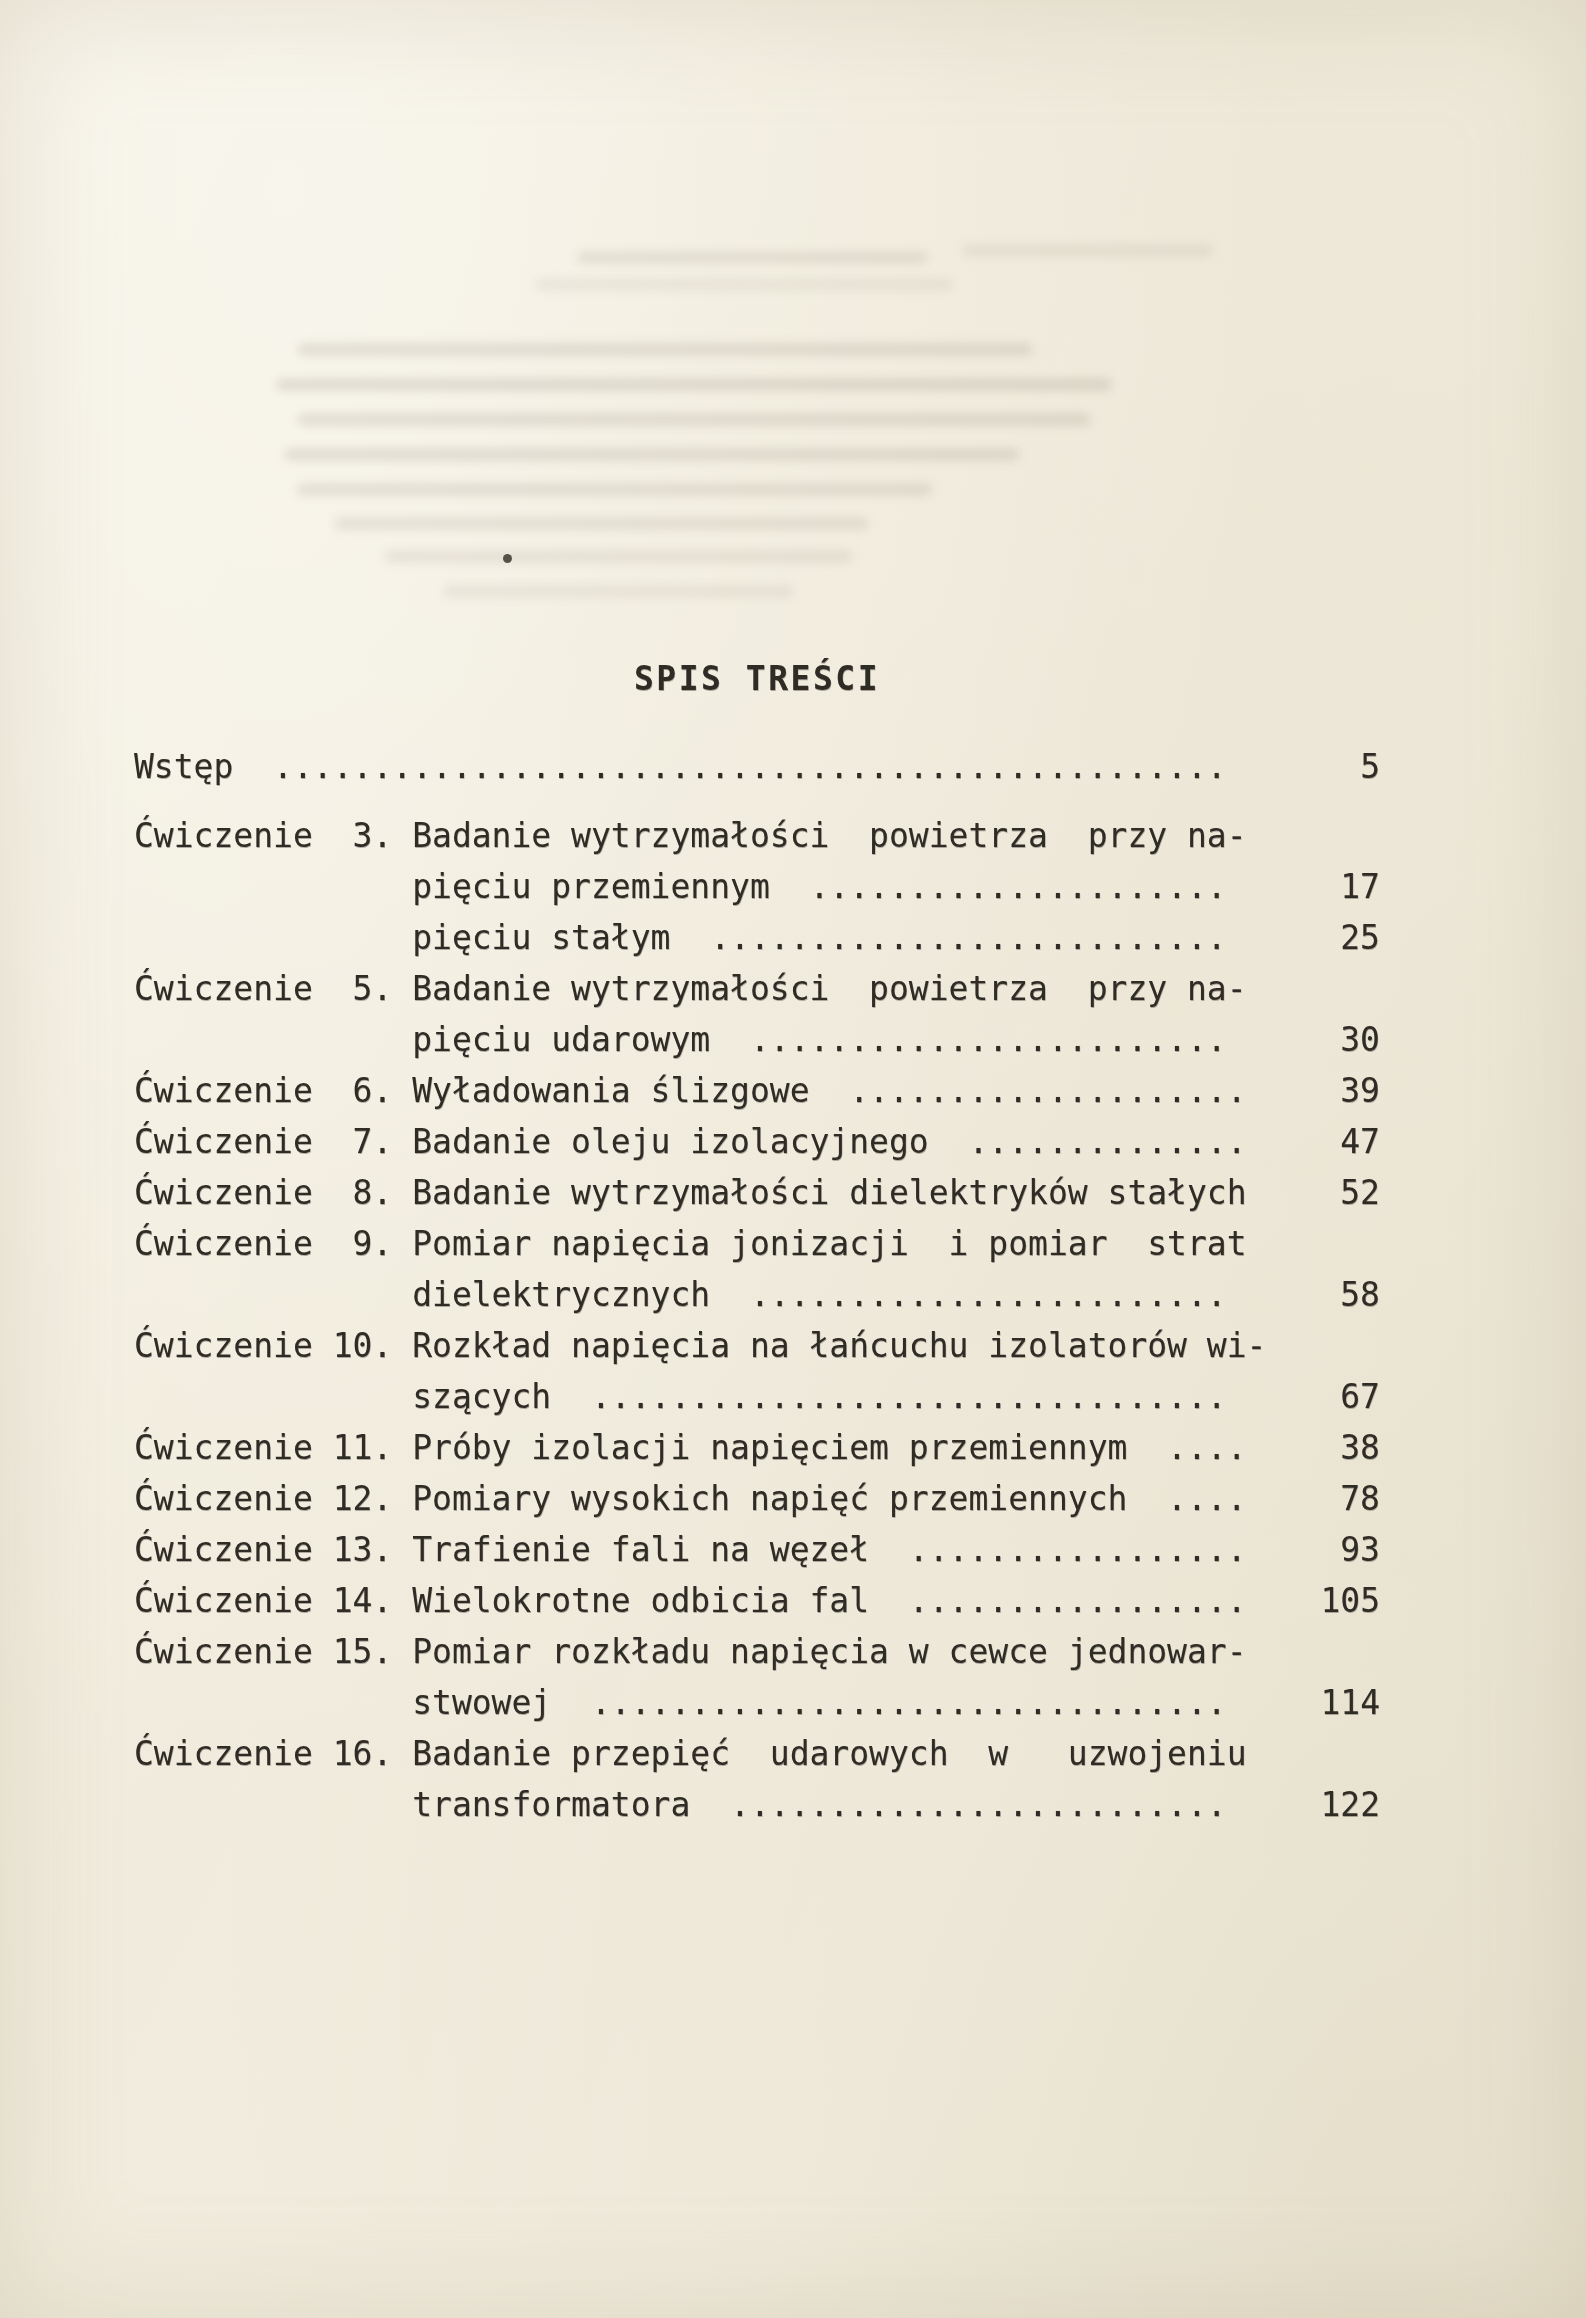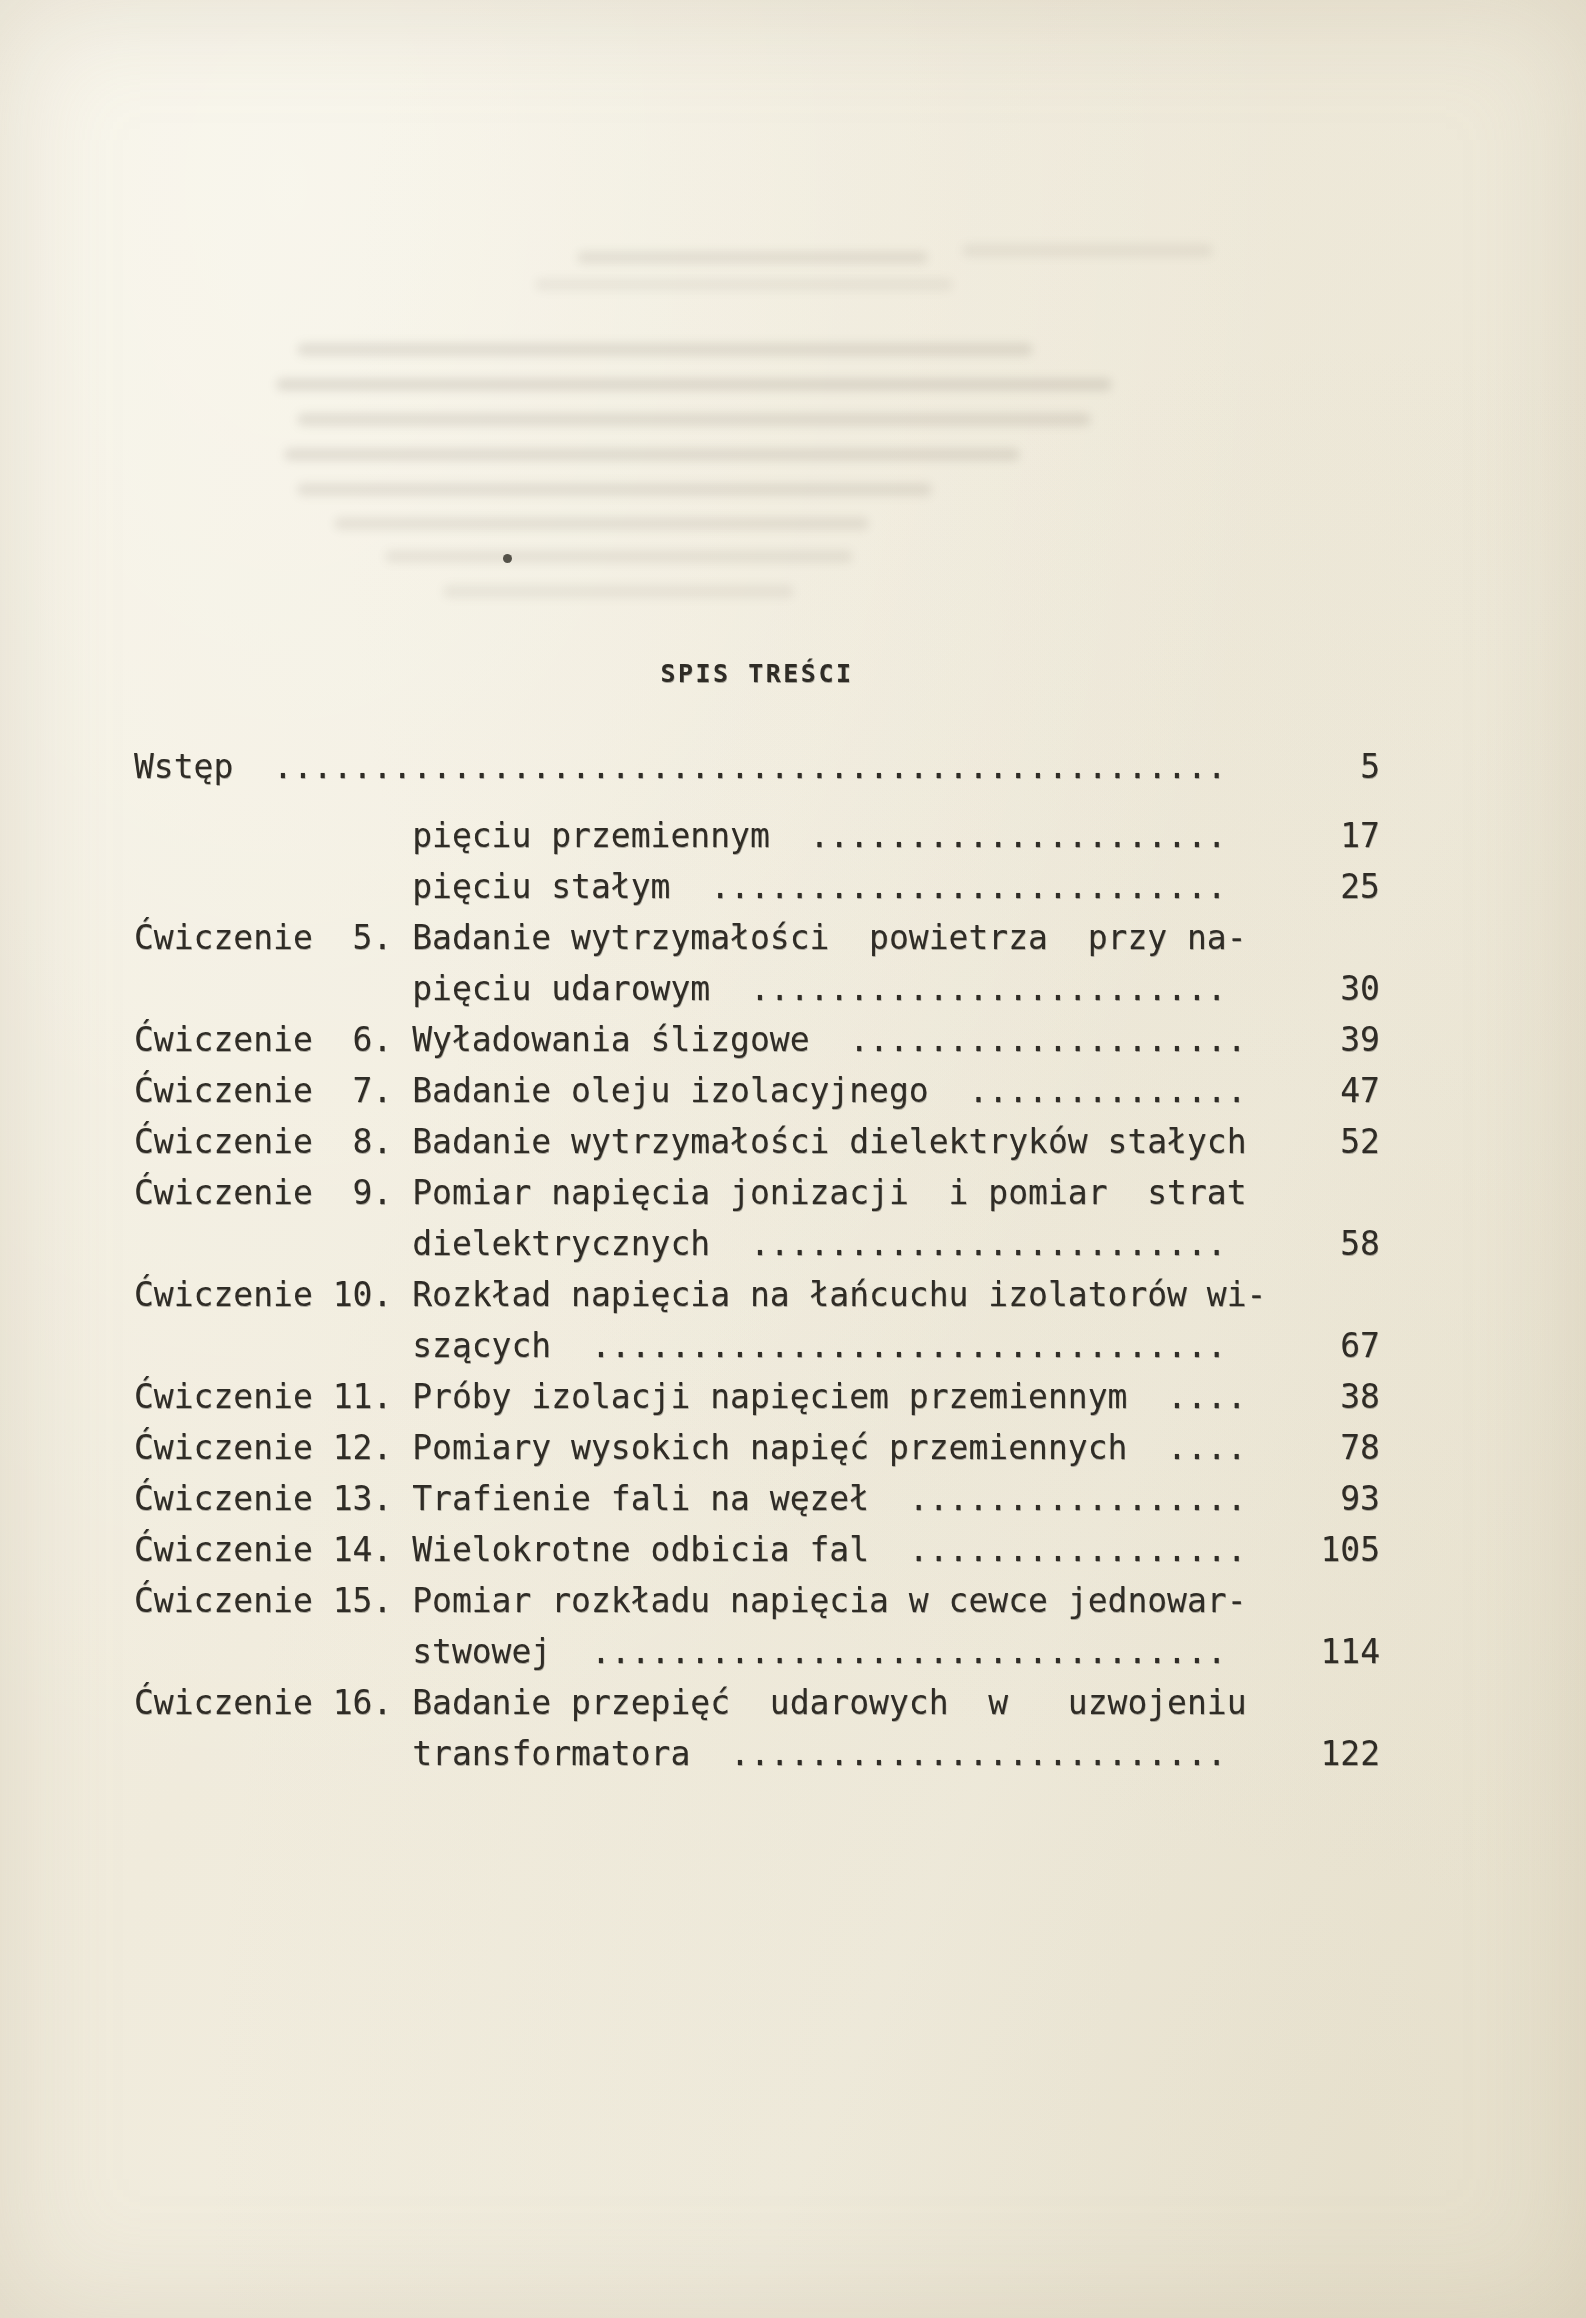--- a/index.html
+++ b/index.html
@@ -41,21 +41,21 @@
     background: #3a372f;
     opacity: 0.85;
   }
 
   .title {
     position: absolute;
     top: 659px;
     left: 134px;
     width: 1246px;
     text-align: center;
-    font-size: 25px;
+    font-size: 33px;
     font-weight: 700;
     letter-spacing: 2.5px;
     white-space: pre;
     text-shadow: 0.5px 0.5px 0 rgba(45,42,36,0.38);
   }
 
   .toc {
     position: absolute;
     top: 741px;
     left: 134px;
@@ -110,20 +110,21 @@
       <div class="lines">
           <div class="line">Wstęp  ................................................</div>
         </div>
       <div class="page-num">5</div>
     </div>
 
 
 
     <div class="entry">
       <div class="lines">
+          <div class="line">Ćwiczenie  3. Badanie wytrzymałości  powietrza  przy na-</div>
           <div class="line">              pięciu przemiennym  .....................</div>
         </div>
       <div class="page-num">17</div>
     </div>
 
     <div class="entry">
       <div class="lines">
           <div class="line">              pięciu stałym  ..........................</div>
         </div>
       <div class="page-num">25</div>

